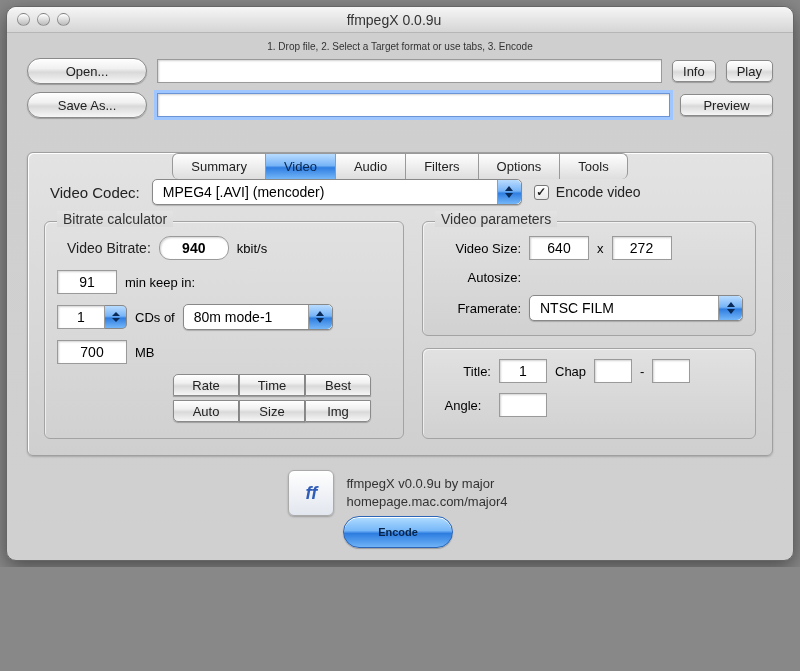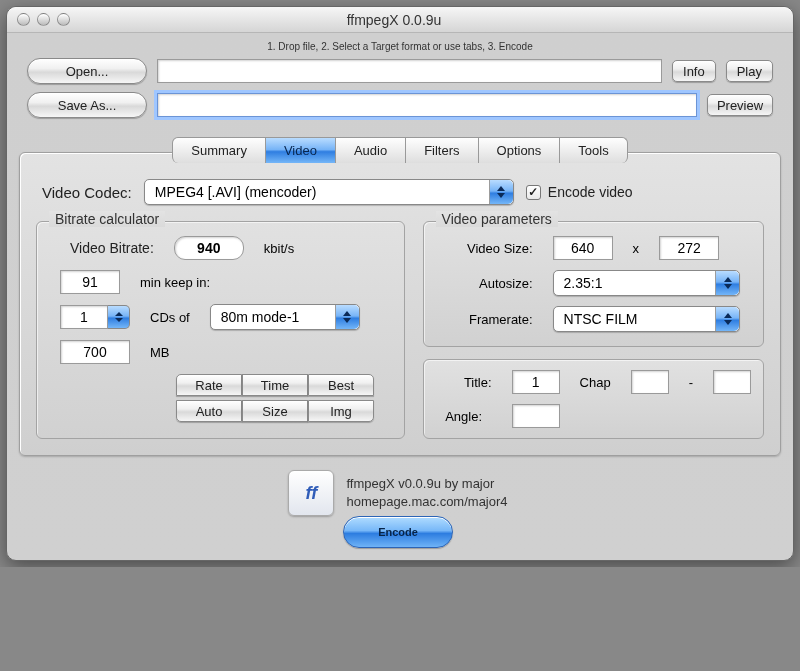--- a/index.html
+++ b/index.html
@@ -56,36 +56,36 @@
     flex: 1; height: 24px;
     border: 1px solid #9a9a9a;
     background:#fff;
     box-shadow: inset 1px 1px 2px rgba(0,0,0,.18);
     padding: 2px 6px; font-size:13px;
   }
   .text-field.focus { outline: 3px solid #9fc6ff; border-color:#6b94d6;}
   .tabs-wrap { margin-top: 0; position: relative; }
   .tabstrip {
     display:flex; gap:0; width: fit-content; margin: 0 auto;
-    position: relative; top: 11px; z-index: 2;
+    position: relative; top: 27px; z-index: 2;
   }
   .tab {
     padding: 5px 18px;
     border-top:1px solid #999; border-right:1px solid #999;
     background: linear-gradient(180deg,#fefefe,#dedede);
     font-size:13px; color:#222; cursor:pointer;
   }
   .tab:first-child { border-left:1px solid #999; border-top-left-radius:6px; border-bottom-left-radius:6px;}
   .tab:last-child { border-top-right-radius:6px; border-bottom-right-radius:6px;}
   .tab.active {
     background: linear-gradient(180deg,#b9dcff 0%, #77b4f7 46%, #2f7ee1 55%, #74b6f8 100%);
     color:#08264e; font-weight:500;
   }
   .frame {
-    margin: 0 12px;
+    margin: 0 20px;
     border:1px solid #9f9f9f; border-radius:6px;
     background: linear-gradient(180deg,#e3e3e3,#cfcfcf);
     box-shadow: inset 1px 1px 0 #fff, 0 1px 2px rgba(0,0,0,.2);
     padding: 24px 16px 16px;
   }
   .codec-row { display:flex; align-items:center; gap:12px; margin: 2px 6px 16px;}
   .label { color:#222; font-size:15px;}
   .popup {
     height:26px; display:flex; align-items:center;
     border:1px solid #888; border-radius:5px;
@@ -99,23 +99,23 @@
     border-top-right-radius:5px; border-bottom-right-radius:5px;
     background: linear-gradient(180deg,#b9dcff 0%, #77b4f7 46%, #2f7ee1 55%, #74b6f8 100%);
     display:flex; flex-direction:column; align-items:center; justify-content:center;
   }
   .popup-cap::before,.popup-cap::after{content:"";border-left:4px solid transparent;border-right:4px solid transparent;display:block;margin:1px 0;}
   .popup-cap::before{border-bottom:5px solid #0a2a58;}
   .popup-cap::after{border-top:5px solid #0a2a58;}
   .checkbox-row{display:flex;align-items:center;gap:7px;font-size:14px;color:#222;}
   .chk{width:15px;height:15px;border:1px solid #777;background:linear-gradient(180deg,#fff,#e9e9e9);border-radius:3px;display:flex;align-items:center;justify-content:center;font-size:12px;color:#222;font-weight:bold;}
   .columns{display:flex;gap:18px;}
-  .group{flex:1;border:1px solid #a3a3a3;border-radius:6px;padding:14px 23px 12px;position:relative;background:linear-gradient(180deg,#e1e1e1,#d1d1d1);box-shadow:inset 1px 1px 0 rgba(255,255,255,.6);}
+  .group{flex:1;border:1px solid #a3a3a3;border-radius:6px;padding:14px 12px 12px;position:relative;background:linear-gradient(180deg,#e1e1e1,#d1d1d1);box-shadow:inset 1px 1px 0 rgba(255,255,255,.6);}
   .group-title{position:absolute;top:-11px;left:12px;padding:0 6px;background:linear-gradient(180deg,#e3e3e3,#dadada);font-size:14px;color:#333;}
-  .row{display:flex;align-items:center;gap:20px;margin-bottom:10px;}
+  .row{display:flex;align-items:center;gap:8px;margin-bottom:10px;}
   .field {
     height:24px;border:1px solid #9a9a9a;background:#fff;
     box-shadow:inset 1px 1px 2px rgba(0,0,0,.18);
     padding:1px 6px;font-size:14px;text-align:center;
   }
   .fld-40{width:48px;} .fld-55{width:60px;} .fld-60{width:70px;}
   .green{color:#000000;font-weight:700;border-radius:10px;}
   .spinner{position:relative;display:flex;}
   .spinner .field{border-top-right-radius:0;border-bottom-right-radius:0;}
   .spinner .spinner-cap{position:relative;width:22px;border:1px solid #888;border-left:0;border-top-right-radius:5px;border-bottom-right-radius:5px;height:24px;}
@@ -151,21 +151,21 @@
   <div class="io-rows">
     <div class="io-row">
       <button class="aqua-btn" style="width:120px">Open...</button>
       <input class="text-field" value="" style="">
       <button class="aqua-btn small">Info</button>
       <button class="aqua-btn small">Play</button>
     </div>
     <div class="io-row">
       <button class="aqua-btn" style="width:120px">Save As...</button>
       <input class="text-field focus" value="" style="">
-      <button class="aqua-btn small" style="width:66px">Preview</button>
+      <button class="aqua-btn small" style="width:93px">Preview</button>
     </div>
   </div>
 
   <div class="tabs-wrap">
     <div class="tabstrip">
       <div class="tab">Summary</div>
       <div class="tab active">Video</div>
       <div class="tab">Audio</div>
       <div class="tab">Filters</div>
       <div class="tab">Options</div>
@@ -232,24 +232,20 @@
           <div class="group">
             <div class="group-title">Video parameters</div>
             <div class="row">
               <span style="width:86px;text-align:right">Video Size:</span>
               <input class="field fld-55" value="640" style="">
               <span>x</span>
               <input class="field fld-55" value="272" style="">
             </div>
             <div class="row">
               <span style="width:86px;text-align:right">Autosize:</span>
-              <div class="popup" style="flex:1">
-                <span>2.35:1</span>
-                <span class="popup-cap"></span>
-              </div>
             </div>
             <div class="row" style="margin-bottom:2px">
               <span style="width:86px;text-align:right">Framerate:</span>
               <div class="popup" style="flex:1">
                 <span>NTSC FILM</span>
                 <span class="popup-cap"></span>
               </div>
             </div>
           </div>
 

